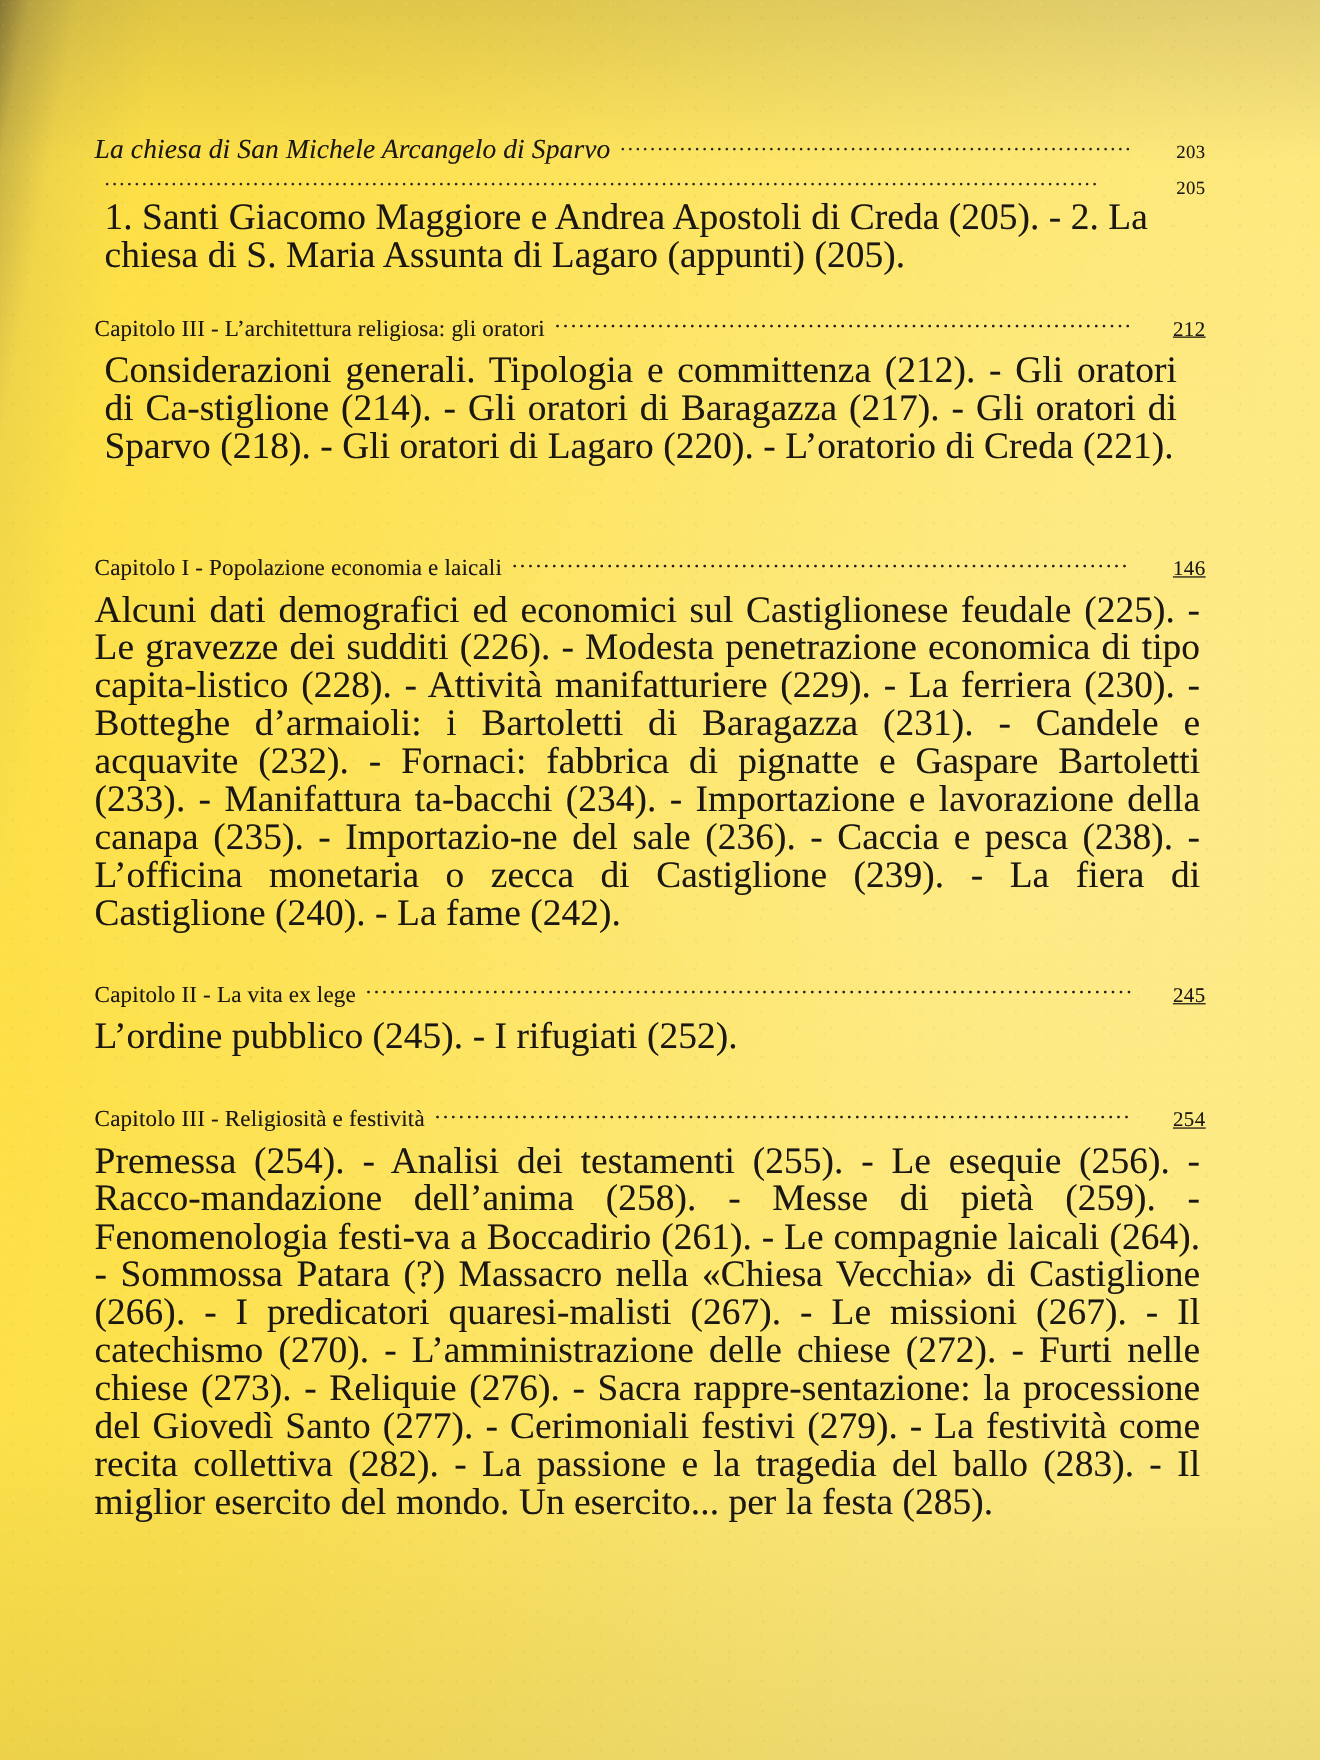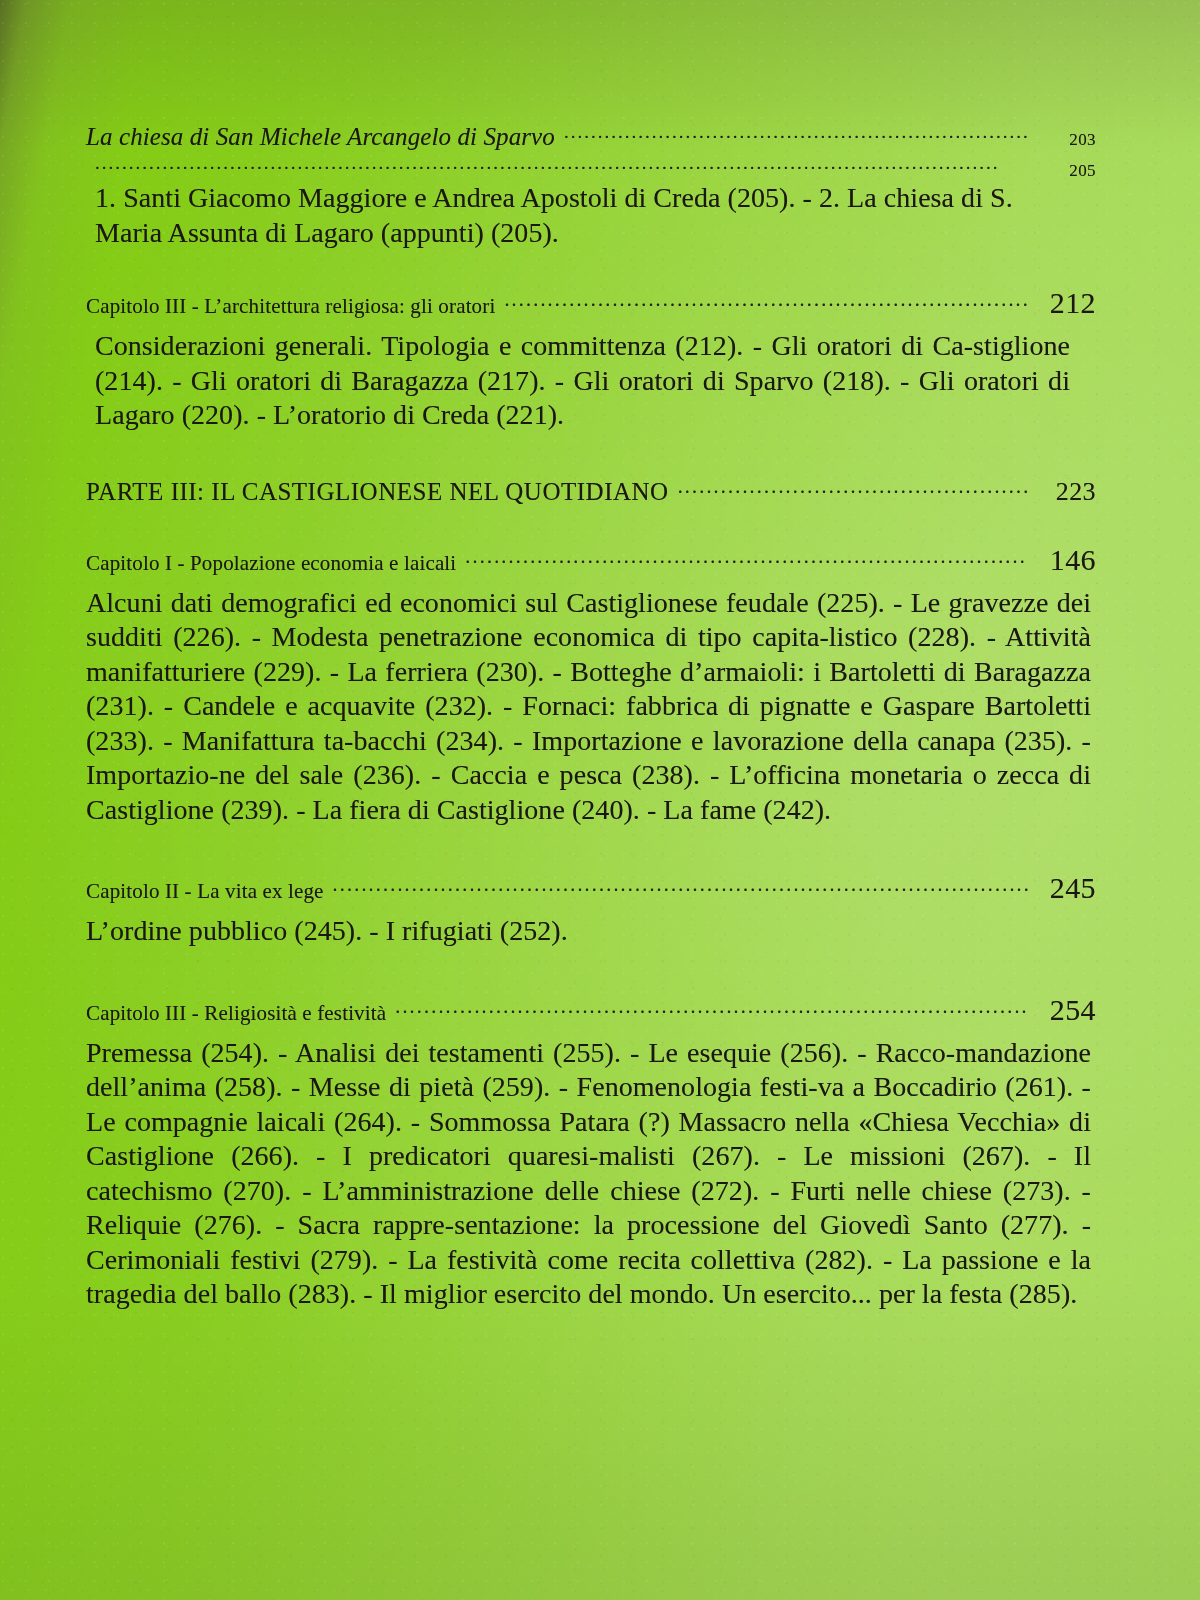--- a/index.html
+++ b/index.html
@@ -7,21 +7,21 @@
     padding: 0;
     background: #2b2b2b;
   }
 
   
   #page {
     position: relative;
     width: 1200px;
     height: 1600px;
     overflow: hidden;
-    background: #84cc16;
+    background: #fde047;
     font-family: "Liberation Serif", "DejaVu Serif", serif;
     color: #1b1713;
   }
 
   
   #paper-tone {
     position: absolute;
     inset: 0;
     background:
       linear-gradient(100deg,
@@ -116,32 +116,32 @@
     letter-spacing: 0.1px;
   }
   .entry.italic .pageno { font-size: 17px; }
   .entry.italic .leader::before { font-size: 19px; letter-spacing: 2.0px; }
 
   
   .entry.chapter .title {
     font-size: 21px;
     letter-spacing: 0.15px;
   }
-  .entry.chapter .pageno { font-size: 30px; }
+  .entry.chapter .pageno { font-size: 19px; text-decoration: underline; }
 
   
   .entry.part .title {
     font-size: 25px;
     letter-spacing: 0.5px;
   }
   .entry.part .pageno { font-size: 26px; }
 
   
   .blurb {
-    font-size: 28px;
+    font-size: 34px;
     line-height: 34.5px;
     text-align: justify;
     text-justify: inter-word;
     letter-spacing: 0.05px;
     width: 1005px;
   }
   .blurb.indent-sub {
     width: 975px;
     margin-left: 9px;
   }
@@ -189,25 +189,20 @@
       <span class="leader"></span>
       <span class="pageno">212</span>
     </div>
 
     <div class="gap-xs"></div>
 
     <div class="blurb indent-sub">Considerazioni generali. Tipologia e committenza (212). - Gli oratori di Ca-stiglione (214). - Gli oratori di Baragazza (217). - Gli oratori di Sparvo (218). - Gli oratori di Lagaro (220). - L’oratorio di Creda (221).</div>
 
     <div class="gap-lg"></div>
 
-    <div class="entry part">
-      <span class="title">PARTE III: IL CASTIGLIONESE NEL QUOTIDIANO</span>
-      <span class="leader"></span>
-      <span class="pageno">223</span>
-    </div>
 
     <div class="gap-md"></div>
 
     <div class="entry chapter">
       <span class="title">Capitolo I - Popolazione economia e laicali</span>
       <span class="leader"></span>
       <span class="pageno">146</span>
     </div>
 
     <div class="gap-xs"></div>

